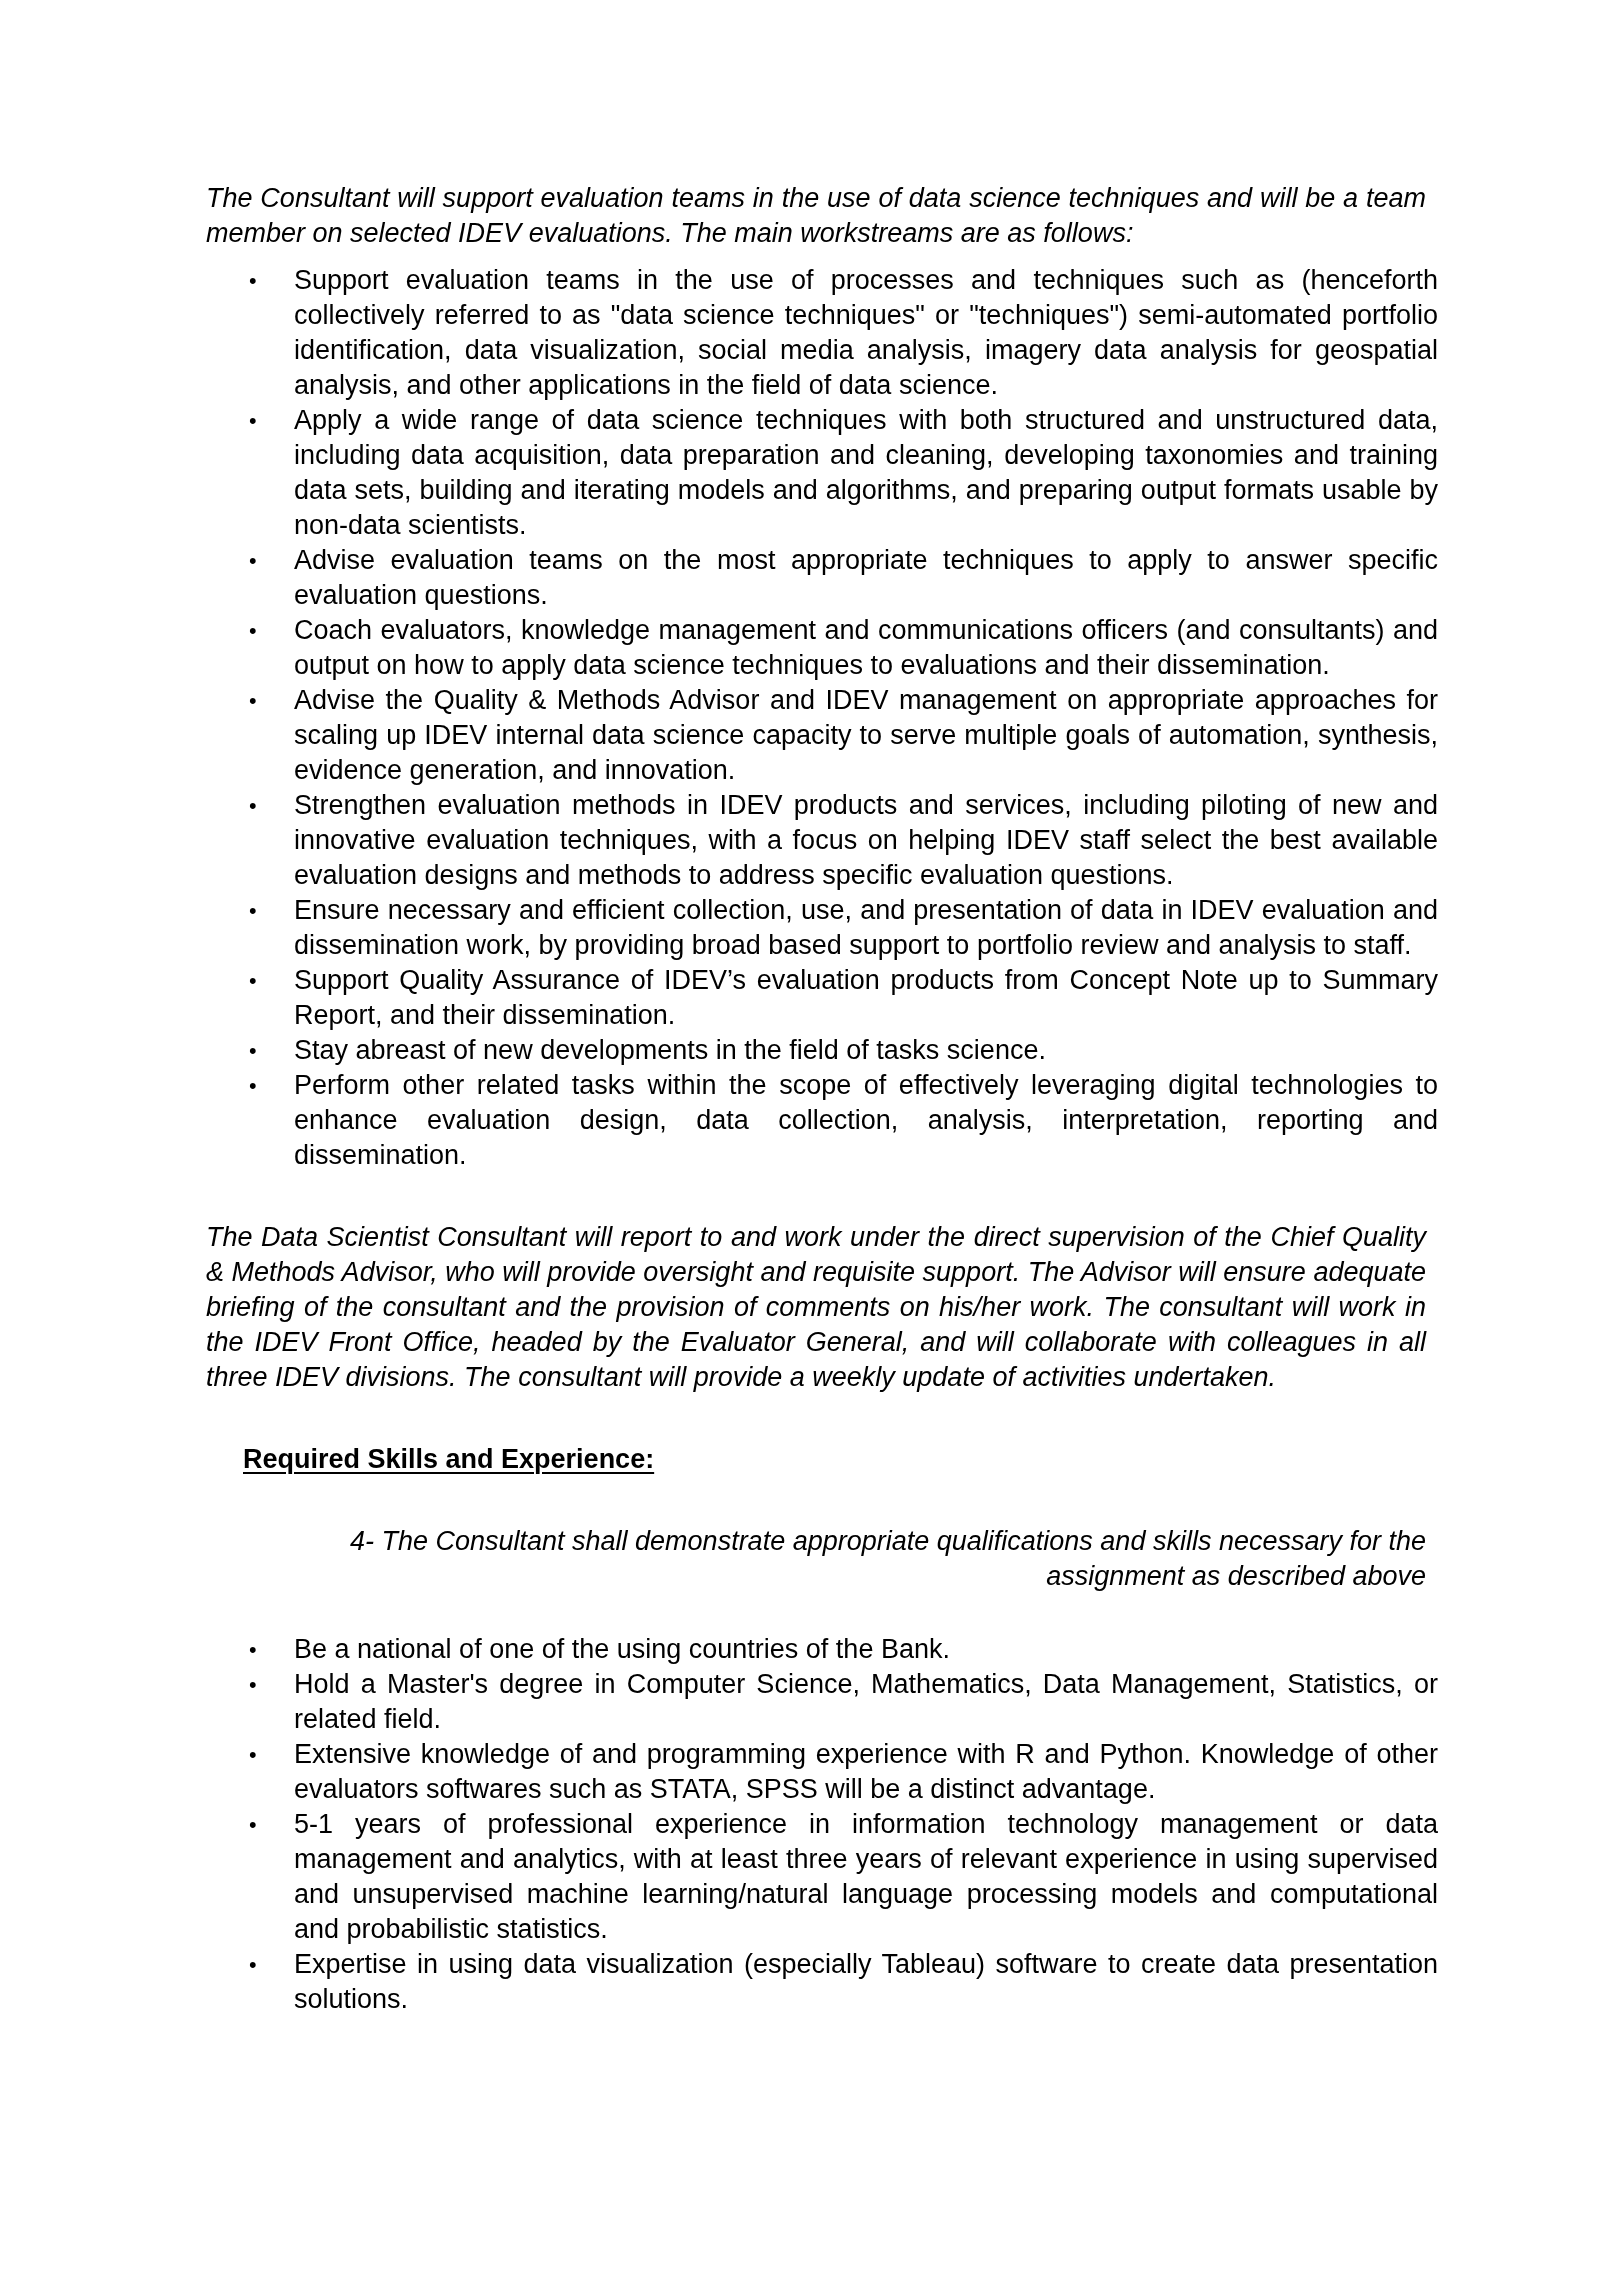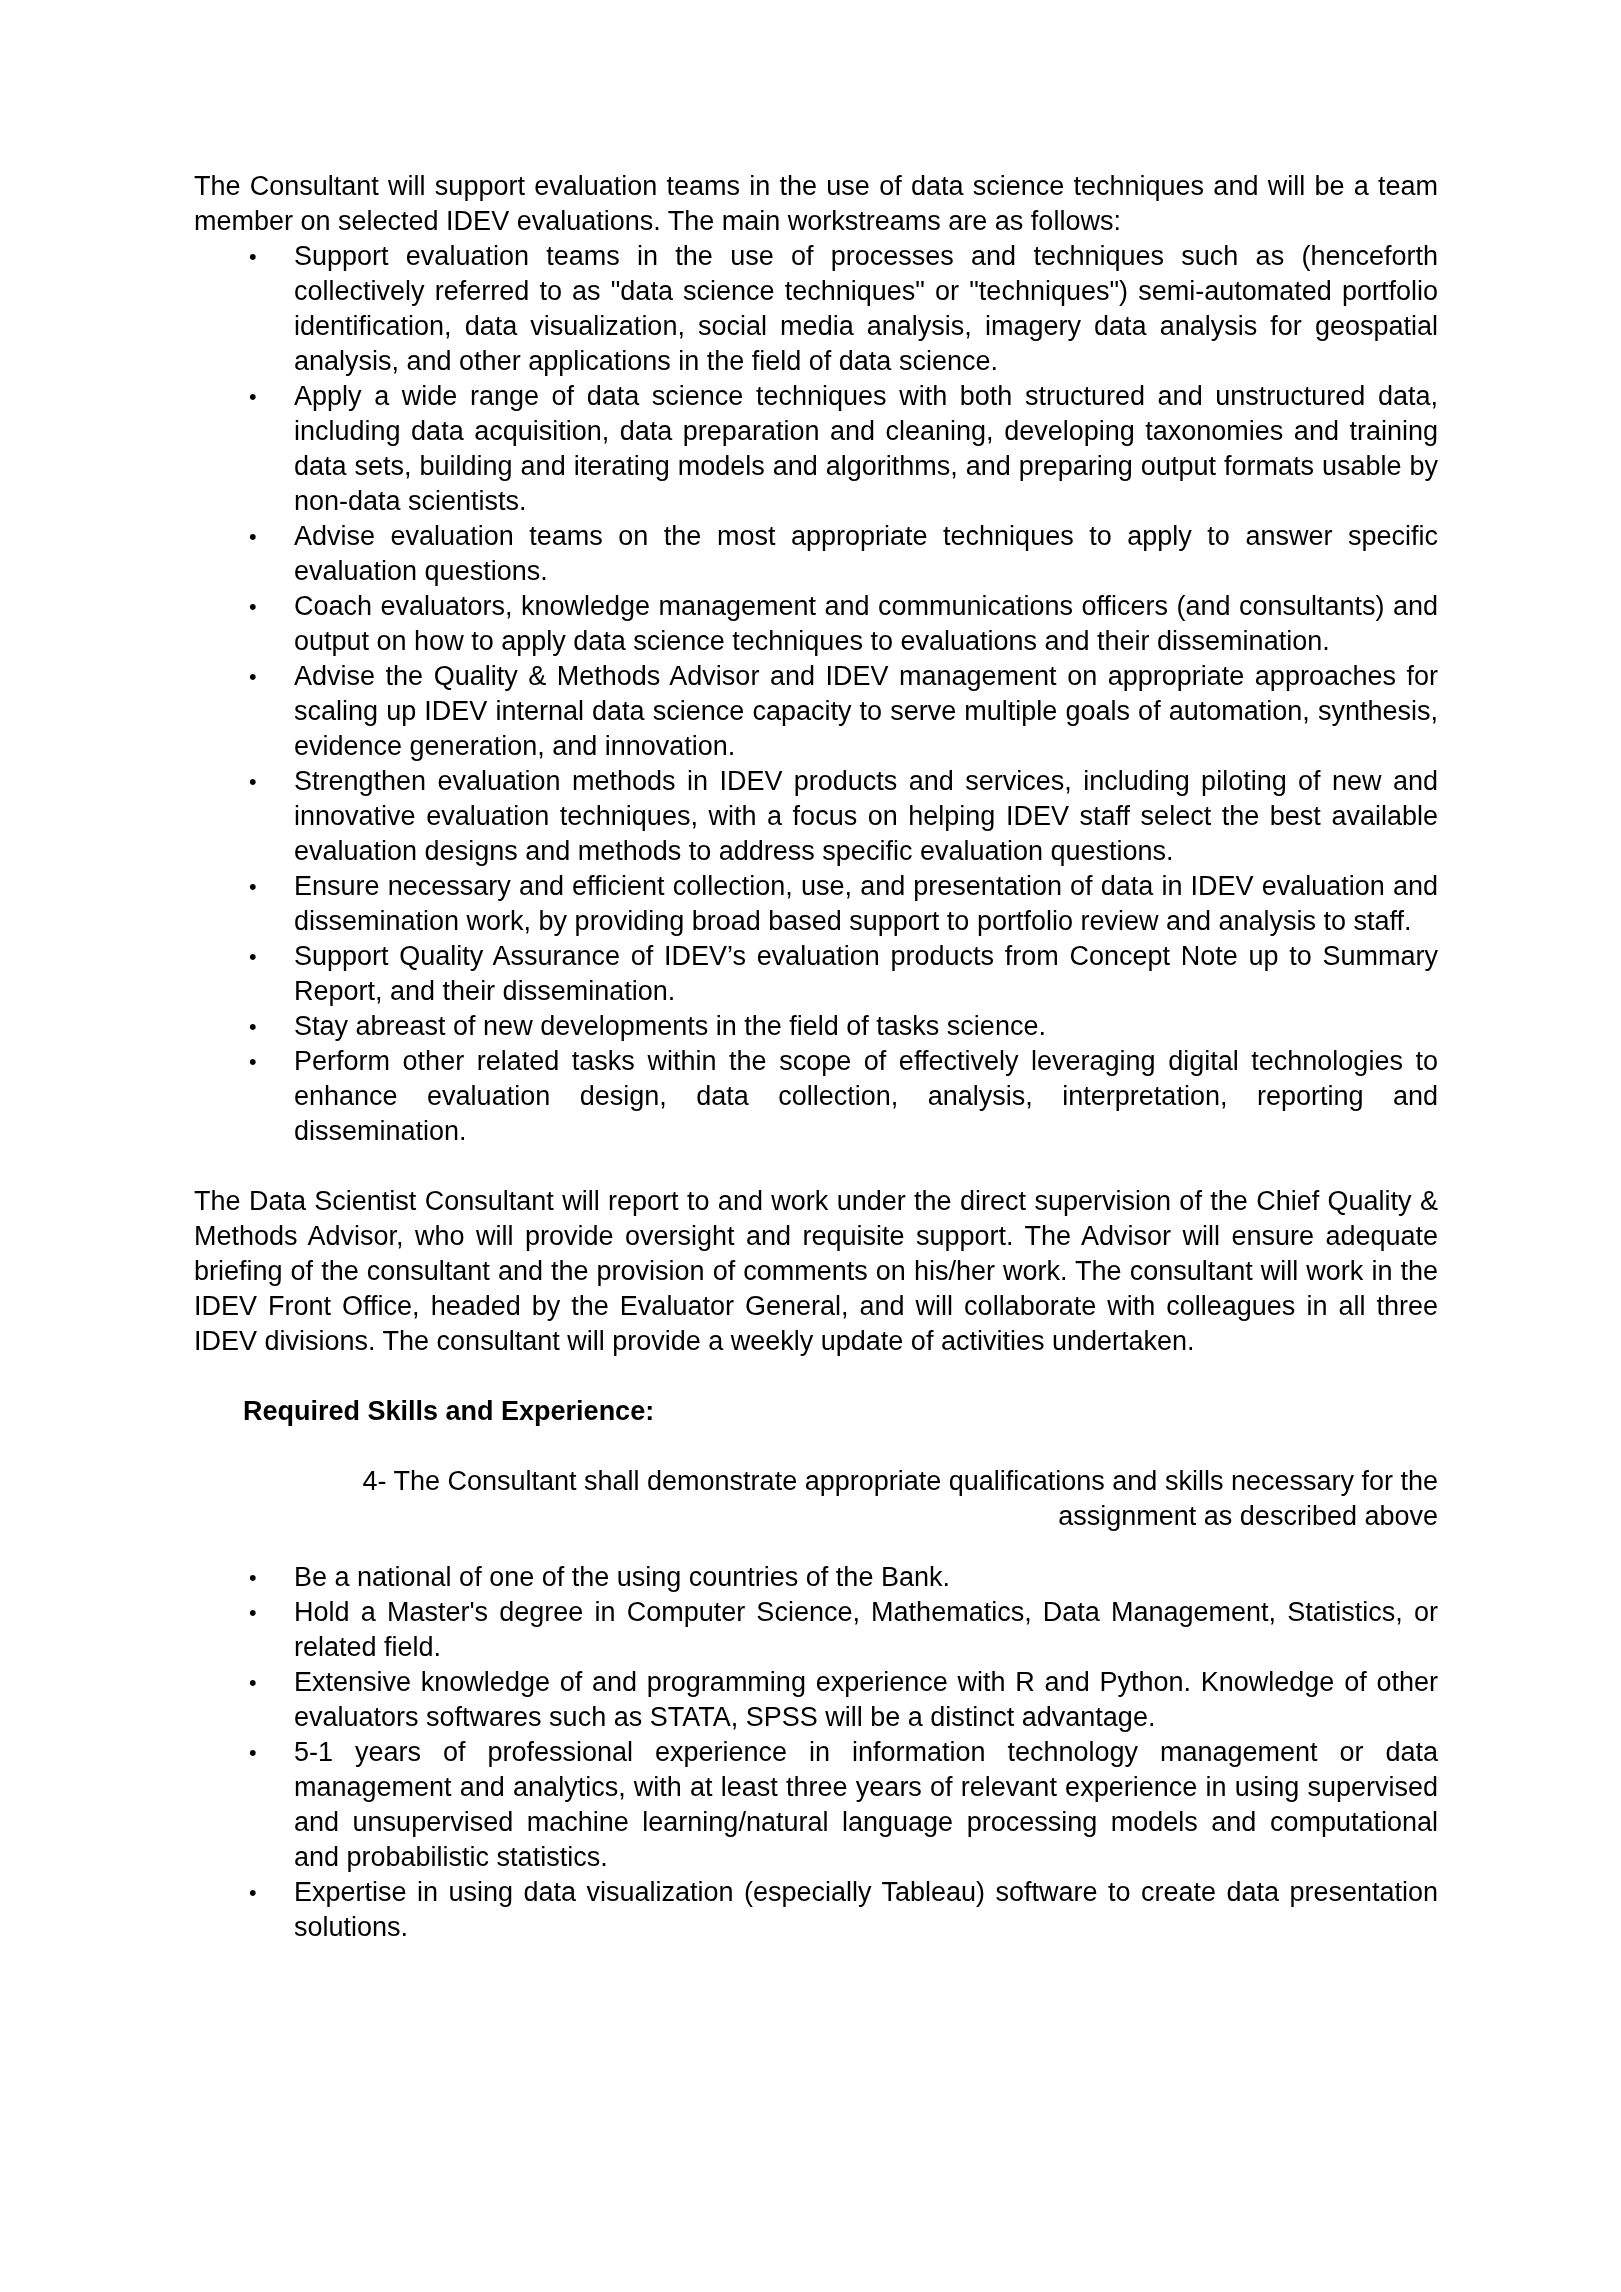--- a/index.html
+++ b/index.html
@@ -17,22 +17,23 @@
       font-size: 27px;
       line-height: 35px;
     }
     .page {
       position: absolute;
       left: 194px;
       top: 169px;
       width: 1244px;
     }
     p {
-      margin: 0;
+      margin: 12px;
       text-align: justify;
+      font-style: italic;
     }
     ul.bullets {
       list-style: none;
       margin: 0;
       padding: 0 0 0 100px;
     }
     ul.bullets li {
       position: relative;
       text-align: justify;
       margin: 0;
@@ -46,20 +47,21 @@
       text-align: center;
       font-size: 21.6px;
     }
     .gap-1 { height: 35px; }
     .gap-2 { height: 35px; }
     .heading-wrap {
       padding-left: 49px;
     }
     .heading {
       font-weight: bold;
+      text-decoration: underline;
       text-underline-offset: 3.9px;
       text-decoration-thickness: 2px;
     }
     .indented-para {
       padding-left: 49px;
       text-align: right;
     }
   </style>
 </head>
 <body>

